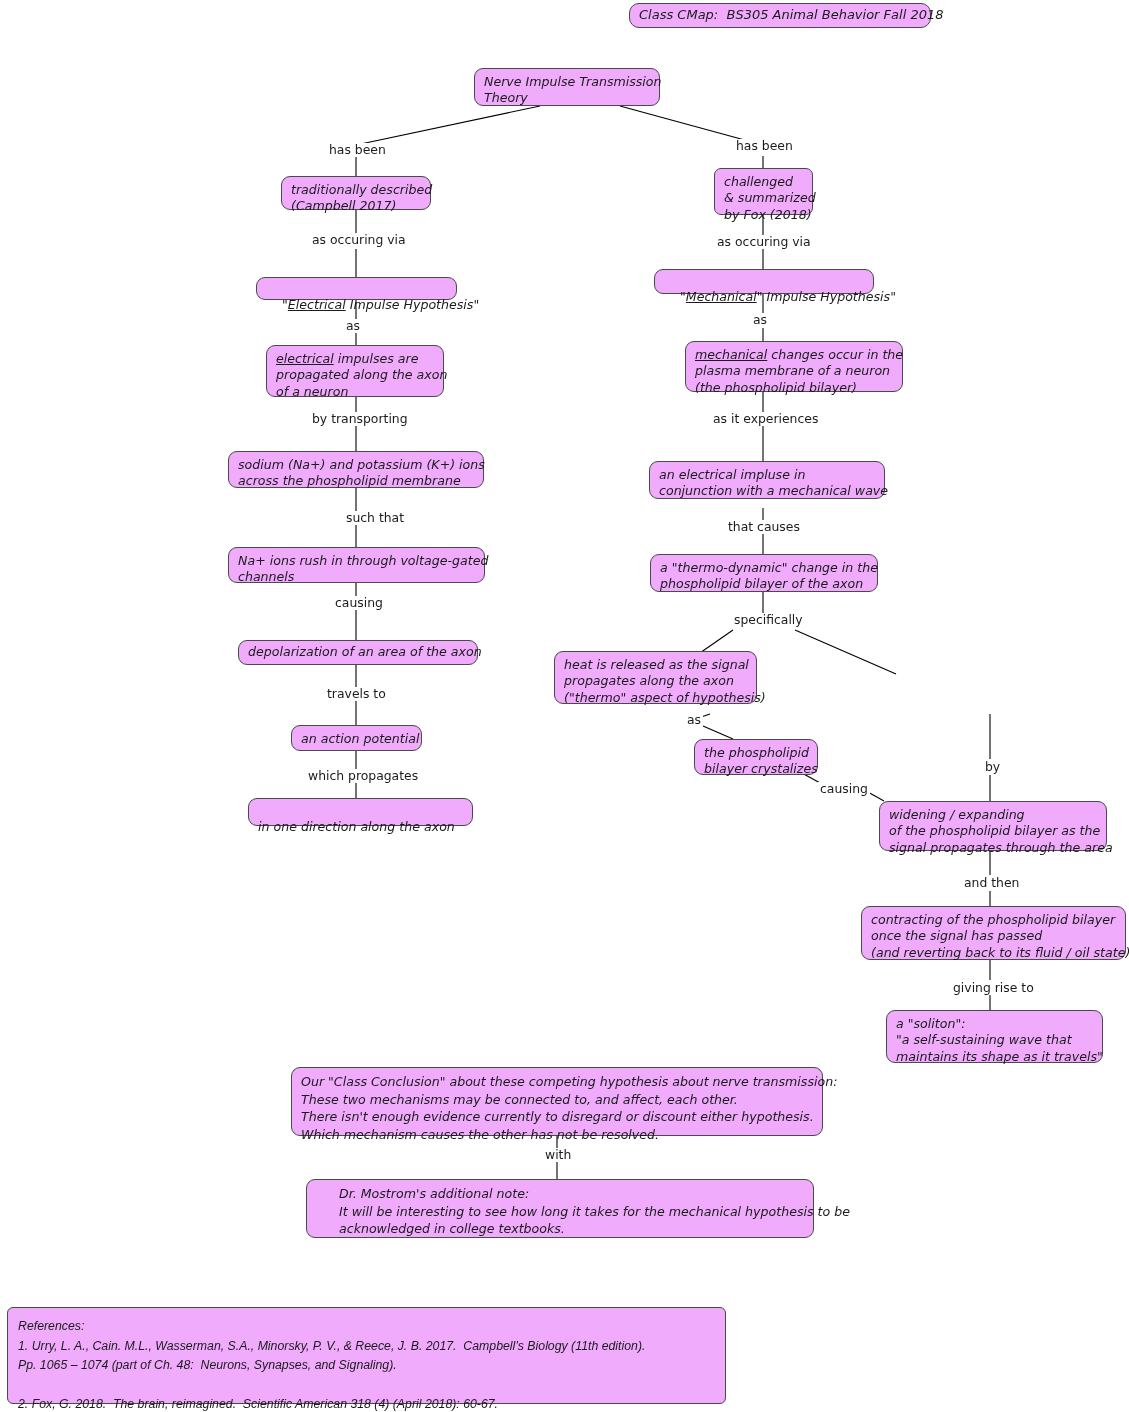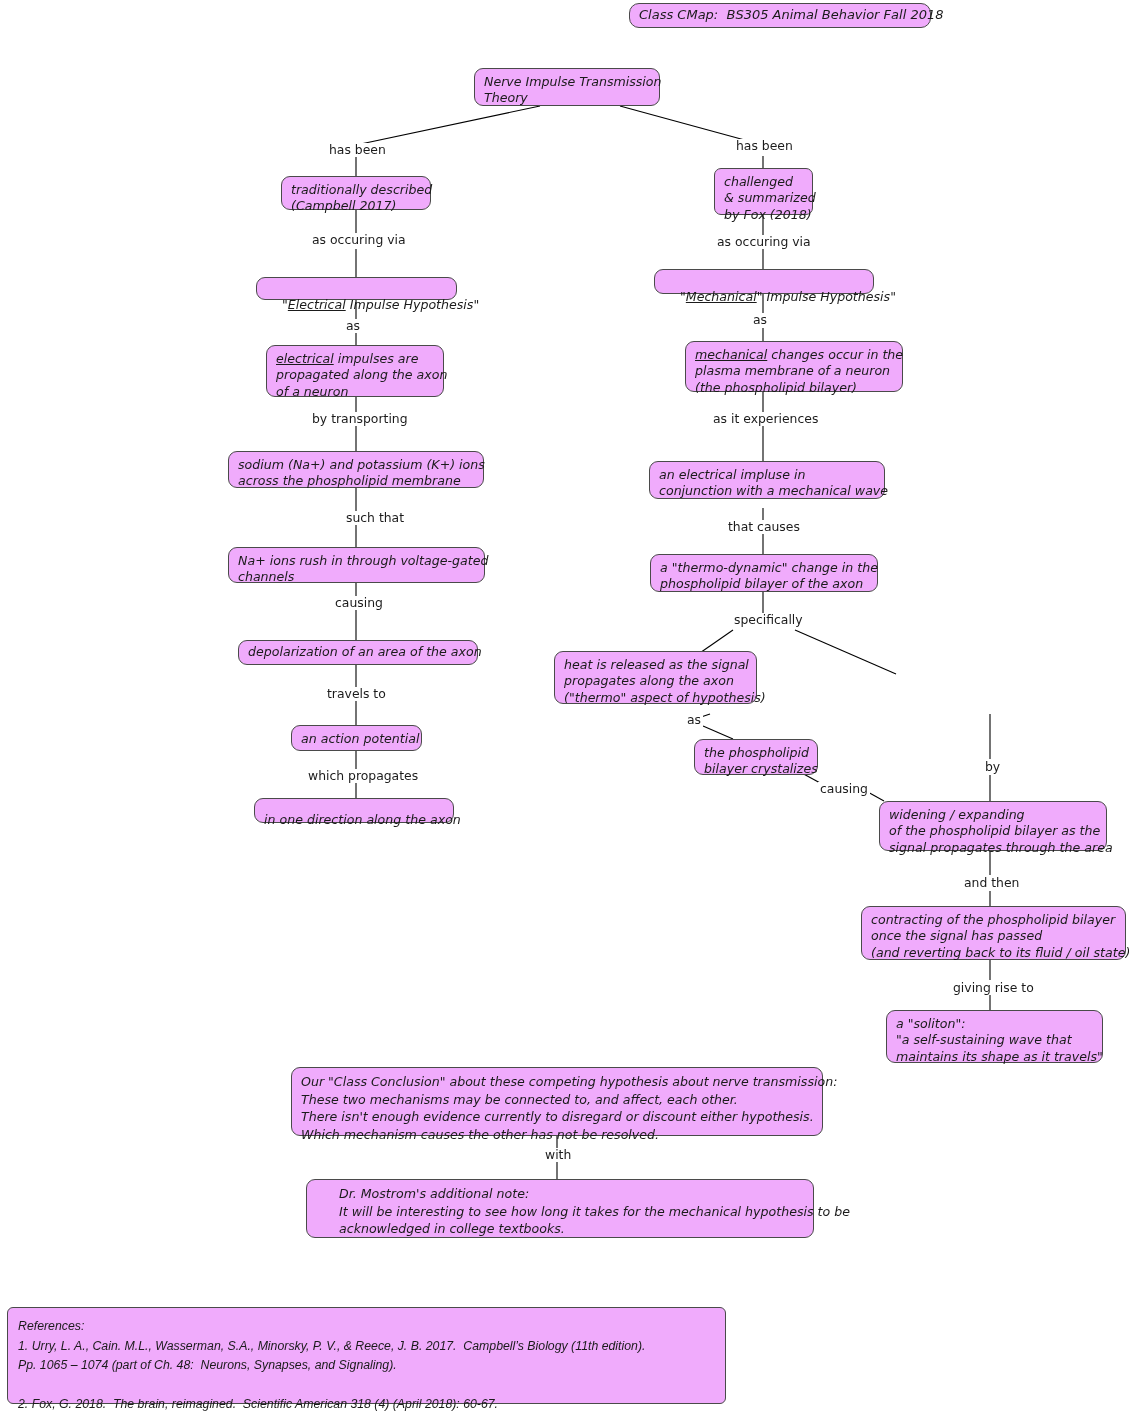--- a/index.html
+++ b/index.html
@@ -160,21 +160,21 @@
   <div class="link-label" style="left:333px; top:596px;">causing</div>
 
   <div class="node" style="left:238px; top:640px; width:240px; height:25px; padding-top:3px;">depolarization of an area of the axon</div>
 
   <div class="link-label" style="left:325px; top:687px;">travels to</div>
 
   <div class="node" style="left:291px; top:725px; width:131px; height:26px; ">an action potential</div>
 
   <div class="link-label" style="left:306px; top:769px;">which propagates</div>
 
-  <div class="node" style="left:254px; top:798px; width:200px; height:25px; padding-top:13px;">in one direction along the axon</div>
+  <div class="node" style="left:248px; top:798px; width:225px; height:25px; padding-top:20px;">in one direction along the axon</div>
 
   <div class="link-label" style="left:734px; top:139px;">has been</div>
 
   <div class="node" style="left:714px; top:168px; width:99px; height:47px;border-radius:7px;">challenged
 &amp; summarized
 by Fox (2018)</div>
 
   <div class="link-label" style="left:715px; top:235px;">as occuring via</div>
 
   <div class="node" style="left:654px; top:269px; width:220px; height:25px; padding-top:3px;">

